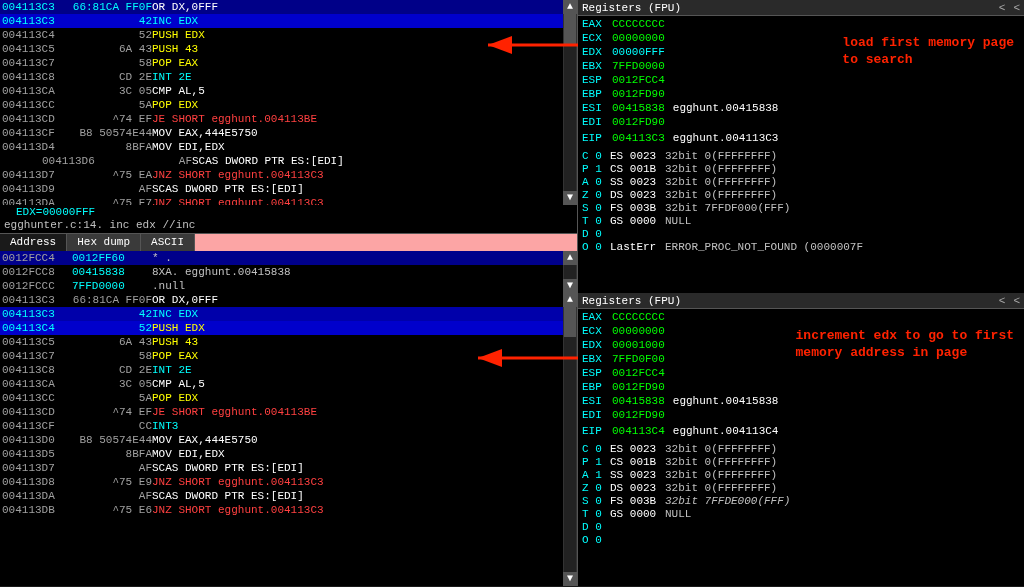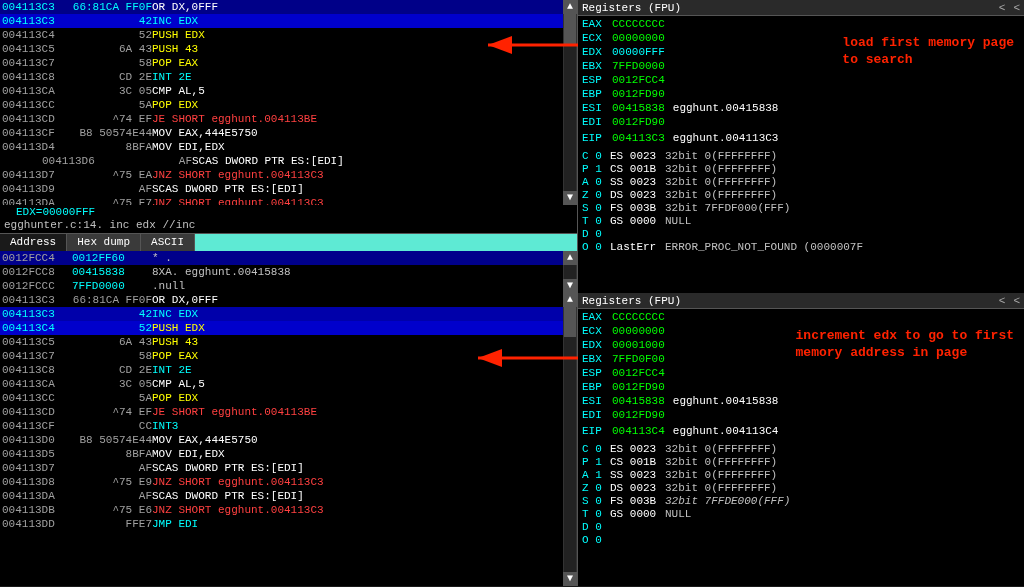--- a/index.html
+++ b/index.html
@@ -37,21 +37,21 @@
 
     .source-bar {
       background: #000;
       color: #a0a0a0;
       height: 14px;
       padding: 0 4px;
       font-size: 11px;
     }
 
     .tabs-bar {
-      background: #5eead4;
+      background: #fca5a5;
       display: flex;
       flex-direction: row;
       height: 18px;
       border-top: 1px solid #555;
     }
     .tab {
       padding: 2px 10px;
       color: #ffffff;
       background: #3a3a3a;
       border-right: 1px solid #555;
@@ -488,25 +488,20 @@
           <div class="disasm-row">
             <span class="addr" style="color: rgb(160, 160, 160);">004113DA</span>
             <span class="hex" style="color: rgb(160, 160, 160);">AF</span>
             <span class="mnem" style="color: rgb(255, 255, 255);">SCAS DWORD PTR ES:[EDI]</span>
           </div>
           <div class="disasm-row">
             <span class="addr" style="color: rgb(160, 160, 160);">004113DB</span>
             <span class="hex" style="color: rgb(160, 160, 160);">^75 E6</span>
             <span class="mnem" style="color: rgb(255, 64, 64);">JNZ SHORT egghunt.004113C3</span>
           </div>
-          <div class="disasm-row">
-            <span class="addr" style="color: rgb(160, 160, 160);">004113DD</span>
-            <span class="hex" style="color: rgb(160, 160, 160);">FFE7</span>
-            <span class="mnem" style="color: rgb(0, 255, 255);">JMP EDI</span>
-          </div>
         </div>
       <div class="scrollbar">
         <div class="scroll-up">▲</div>
         <div class="scroll-track">
           <div class="scroll-thumb"></div>
         </div>
         <div class="scroll-down">▼</div>
       </div>
     </div>
   </div>

